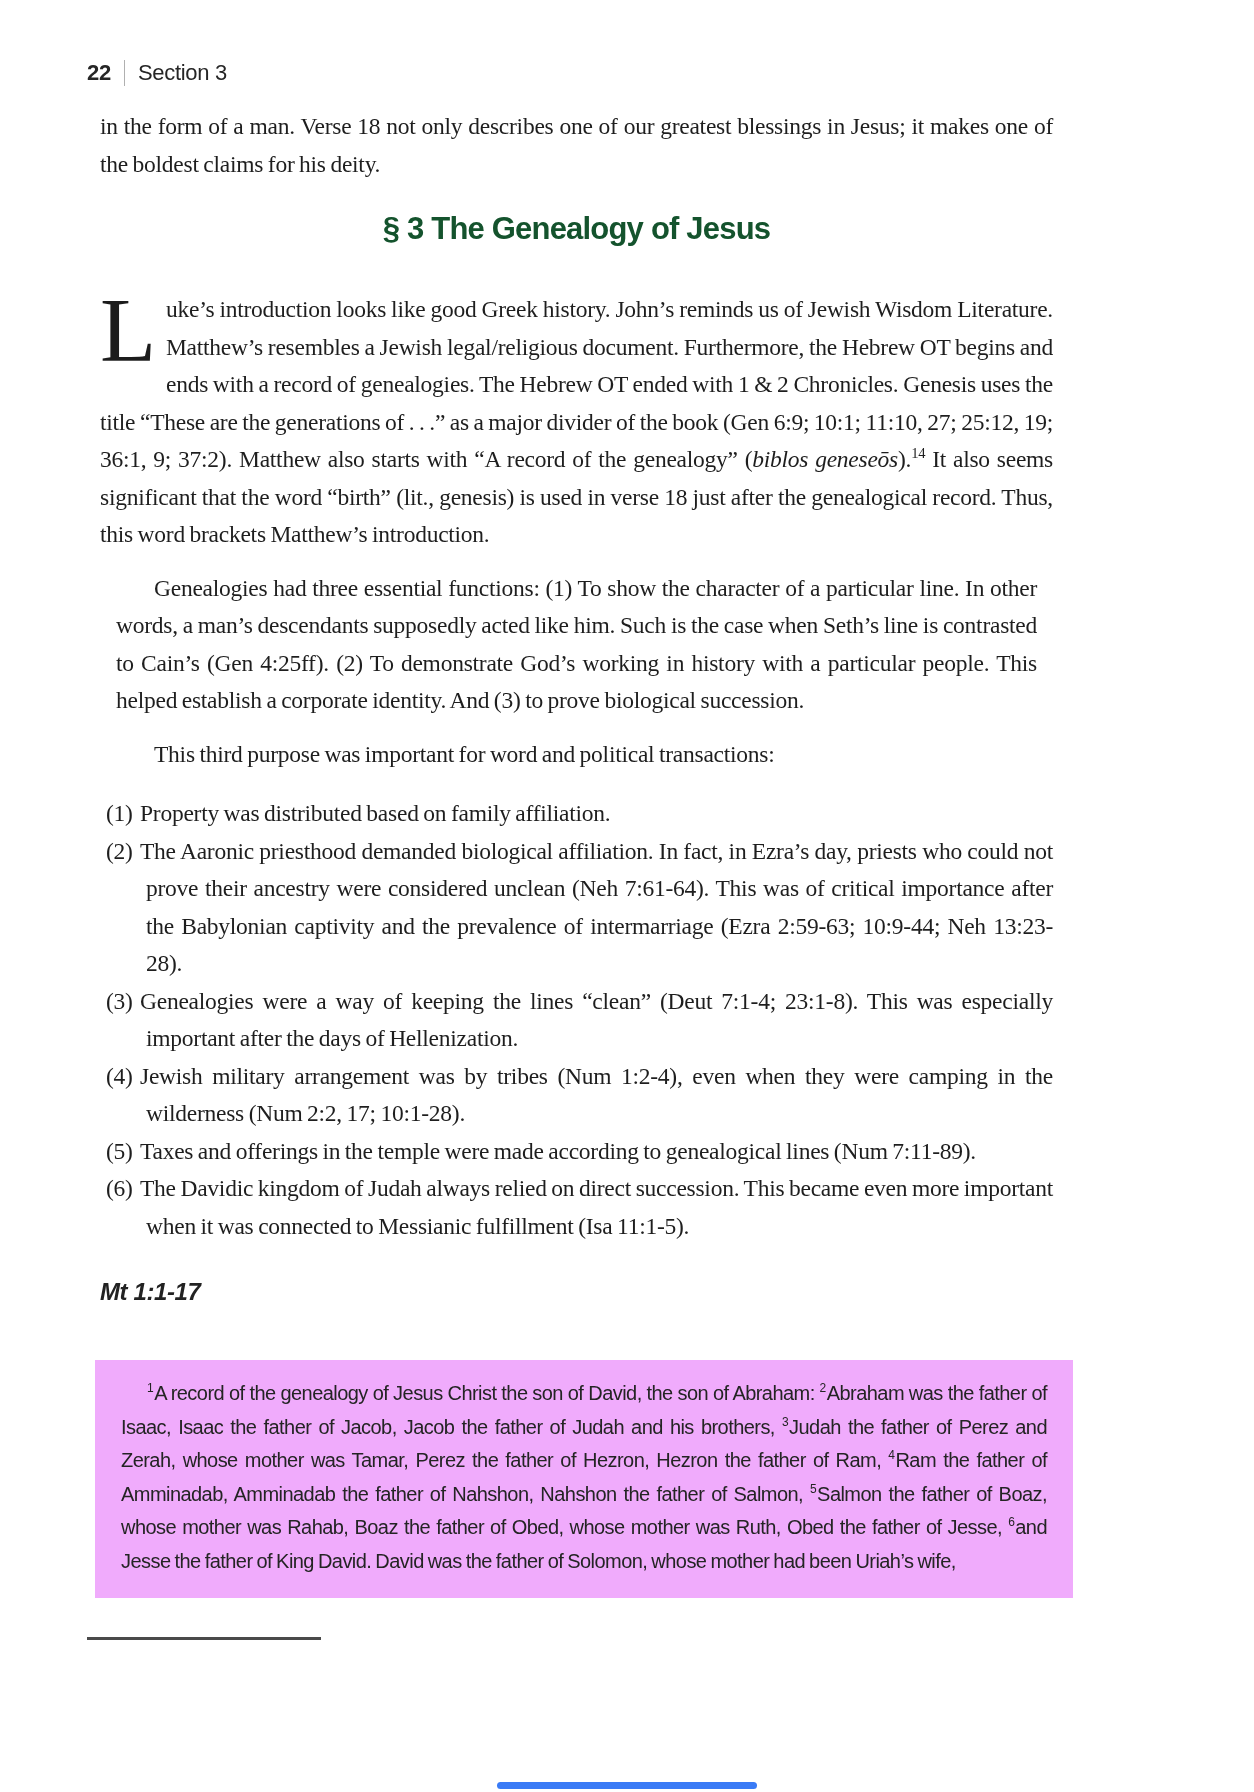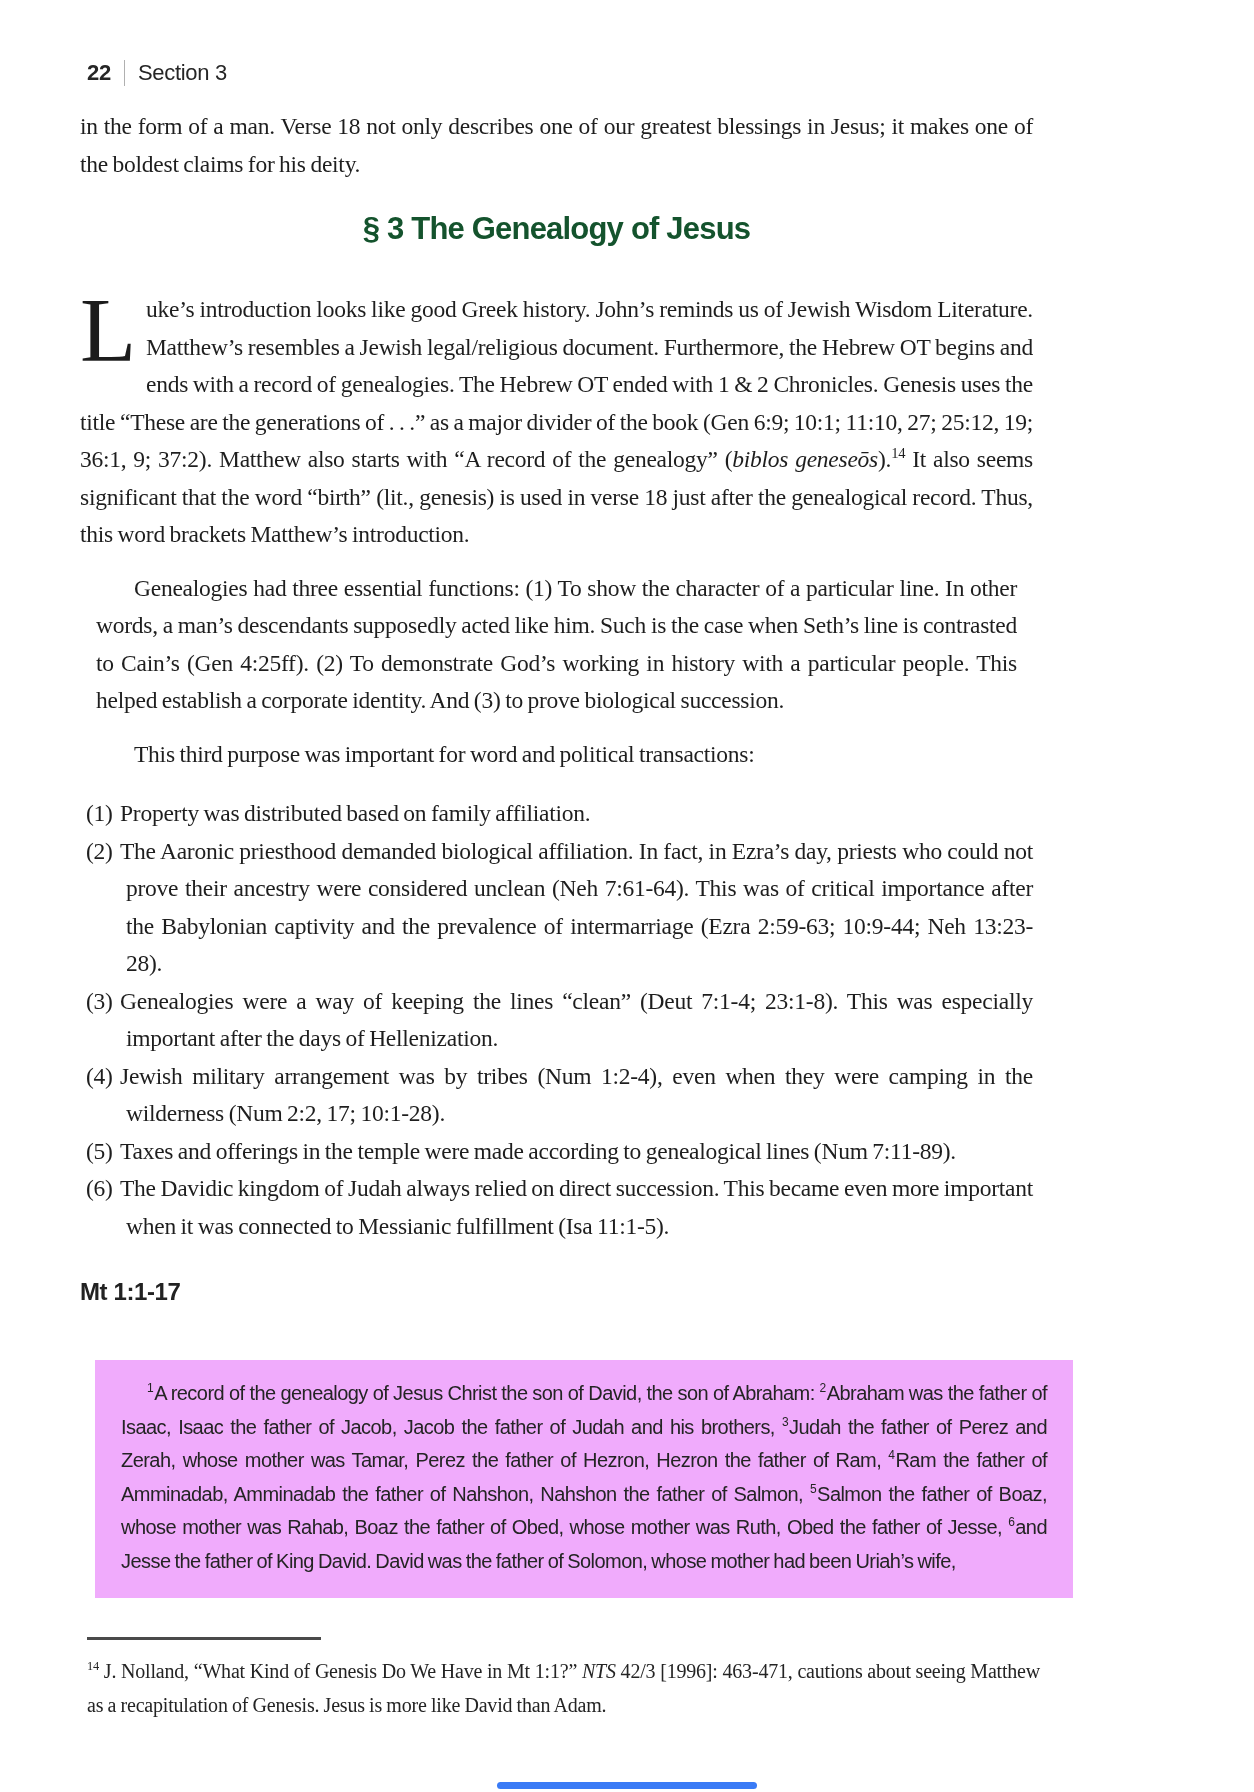--- a/index.html
+++ b/index.html
@@ -16,21 +16,21 @@
     font-size:22px; letter-spacing:-0.3px; color:#262626;
     display:flex; align-items:center;
   }
   .running-header .pagenum { font-weight:bold; }
   .running-header .divider {
     display:inline-block; width:1px; height:26px; background:#b0b0b0;
     margin:0 13px;
   }
   
   .content {
-    position:absolute; top:108px; left:80px; width:953px;
+    position:absolute; top:108px; left:100px; width:953px;
     font-size:23.5px; line-height:37.5px; text-align:justify;
     letter-spacing:-0.25px; word-spacing:-1px;
   }
   .para { margin:0; }
   .section-heading {
     font-family:"Liberation Sans","DejaVu Sans",sans-serif;
     font-size:31px; font-weight:bold; letter-spacing:-0.8px;
     line-height:40px; color:#14532d; margin-top:26px; text-align:center;
     word-spacing:0;
   }
@@ -46,21 +46,21 @@
     padding:2px 10px 0 0; color:#1c1c1c;
   }
   .indent-para { text-indent:38px; margin:16px; }
   sup { font-size:62%; line-height:0; vertical-align:super; }
   i  { font-style:italic; }
   .numbered-list { margin-top:22px; padding-left:6px; }
   .list-item { padding-left:40px; text-indent:-40px; margin:0; }
   .list-item .li-num { display:inline-block; width:34px; text-indent:0; }
   .passage-label {
     font-family:"Liberation Sans","DejaVu Sans",sans-serif;
-    font-weight:600; font-size:24px; letter-spacing:-0.4px;
+    font-style:italic; font-weight:600; font-size:24px; letter-spacing:-0.4px;
     color:#222; margin-top:28px; text-align:left; word-spacing:0;
   }
   
   .scripture-box {
     position:absolute; top:1360px; left:95px; width:978px; min-height:238px;
     background:#f0abfc; box-sizing:border-box;
     padding:17px 26px 14px 26px;
   }
   .scripture-text {
     font-family:"Liberation Sans","DejaVu Sans",sans-serif;
@@ -118,17 +118,16 @@
 
     <div class="passage-label">Mt 1:1-17</div>
 
   </div>
 
   <div class="scripture-box">
     <p class="scripture-text"><sup>1</sup><span>A record of the genealogy of Jesus Christ the son of David, the son of Abraham: </span><sup>2</sup><span>Abraham was the father of Isaac, Isaac the father of Jacob, Jacob the father of Judah and his brothers, </span><sup>3</sup><span>Judah the father of Perez and Zerah, whose mother was Tamar, Perez the father of Hezron, Hezron the father of Ram, </span><sup>4</sup><span>Ram the father of Amminadab, Amminadab the father of Nahshon, Nahshon the father of Salmon, </span><sup>5</sup><span>Salmon the father of Boaz, whose mother was Rahab, Boaz the father of Obed, whose mother was Ruth, Obed the father of Jesse, </span><sup>6</sup><span>and Jesse the father of King David. David was the father of Solomon, whose mother had been Uriah’s wife,</span></p>
   </div>
 
   <div class="footnote-rule"></div>
-  <p class="footnote"><sup>14</sup><span> J. Nolland, “What Kind of Genesis Do We Have in Mt 1:1?” </span><i>NTS</i><span> 42/3 [1996]: 463-471, cautions about seeing Matthew as a recapitulation of Genesis. Jesus is more like David than Adam.</span></p>
 
   <div class="home-indicator"></div>
 
 </div>
 
 </body></html>

